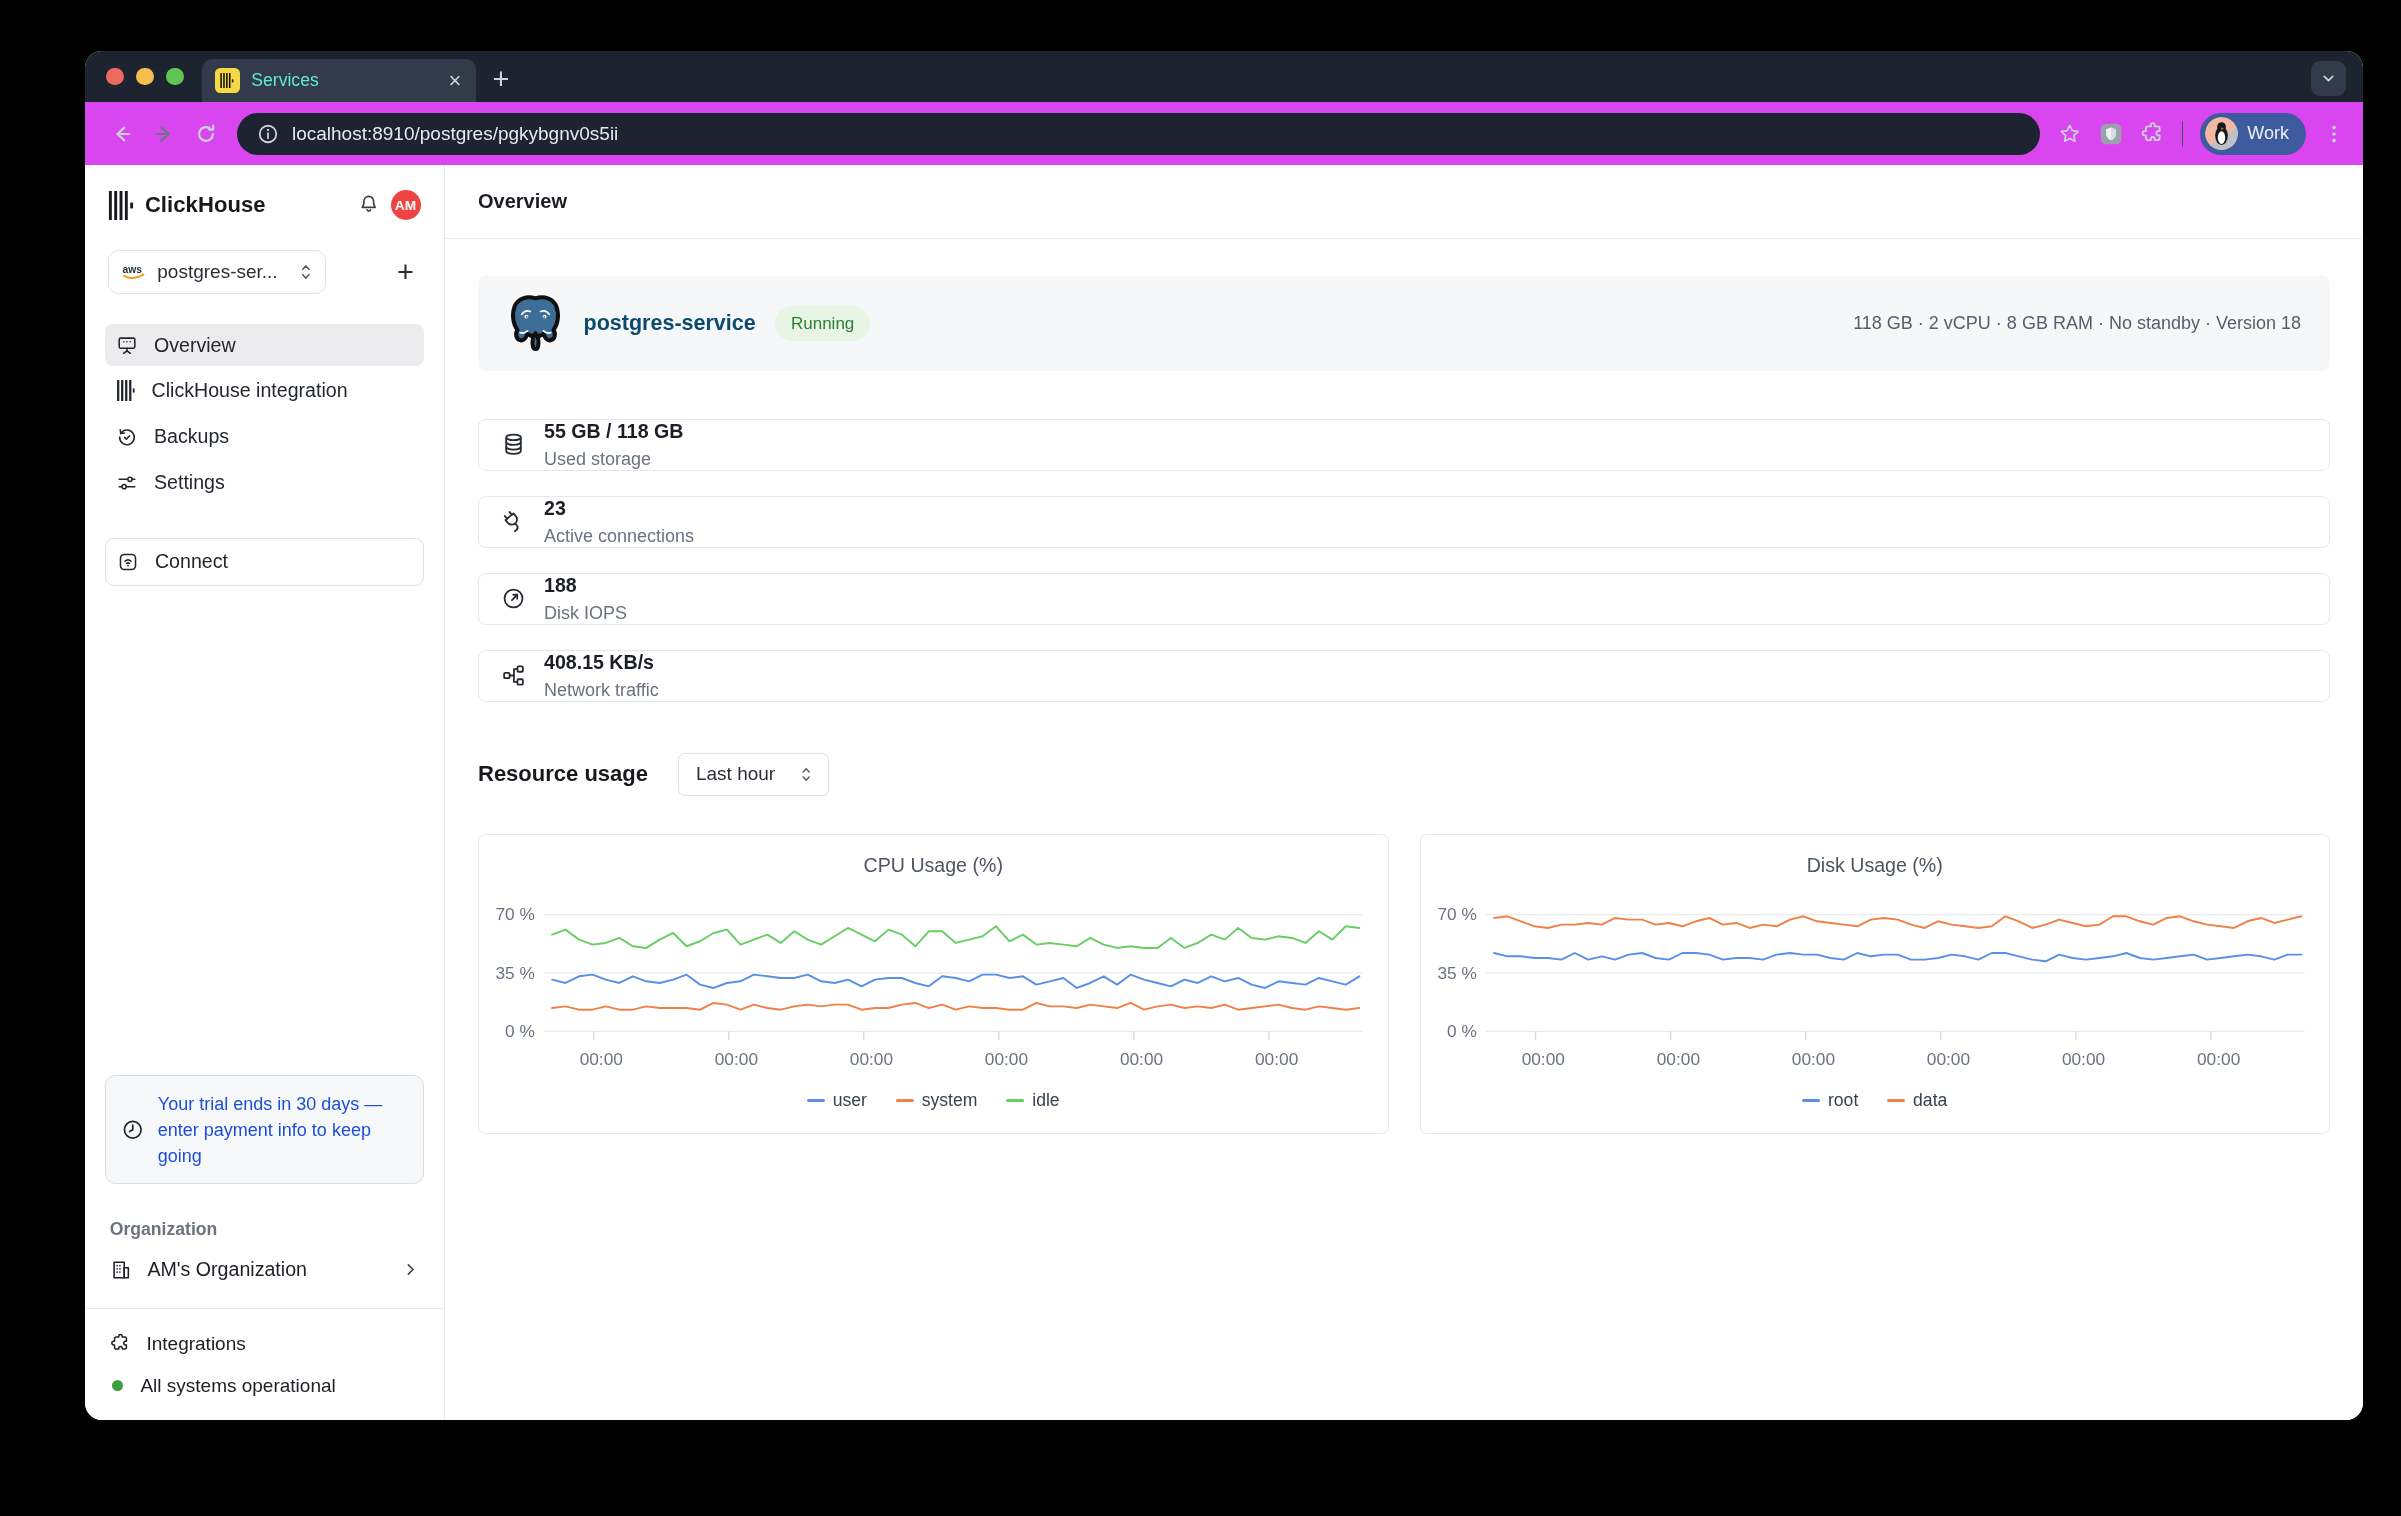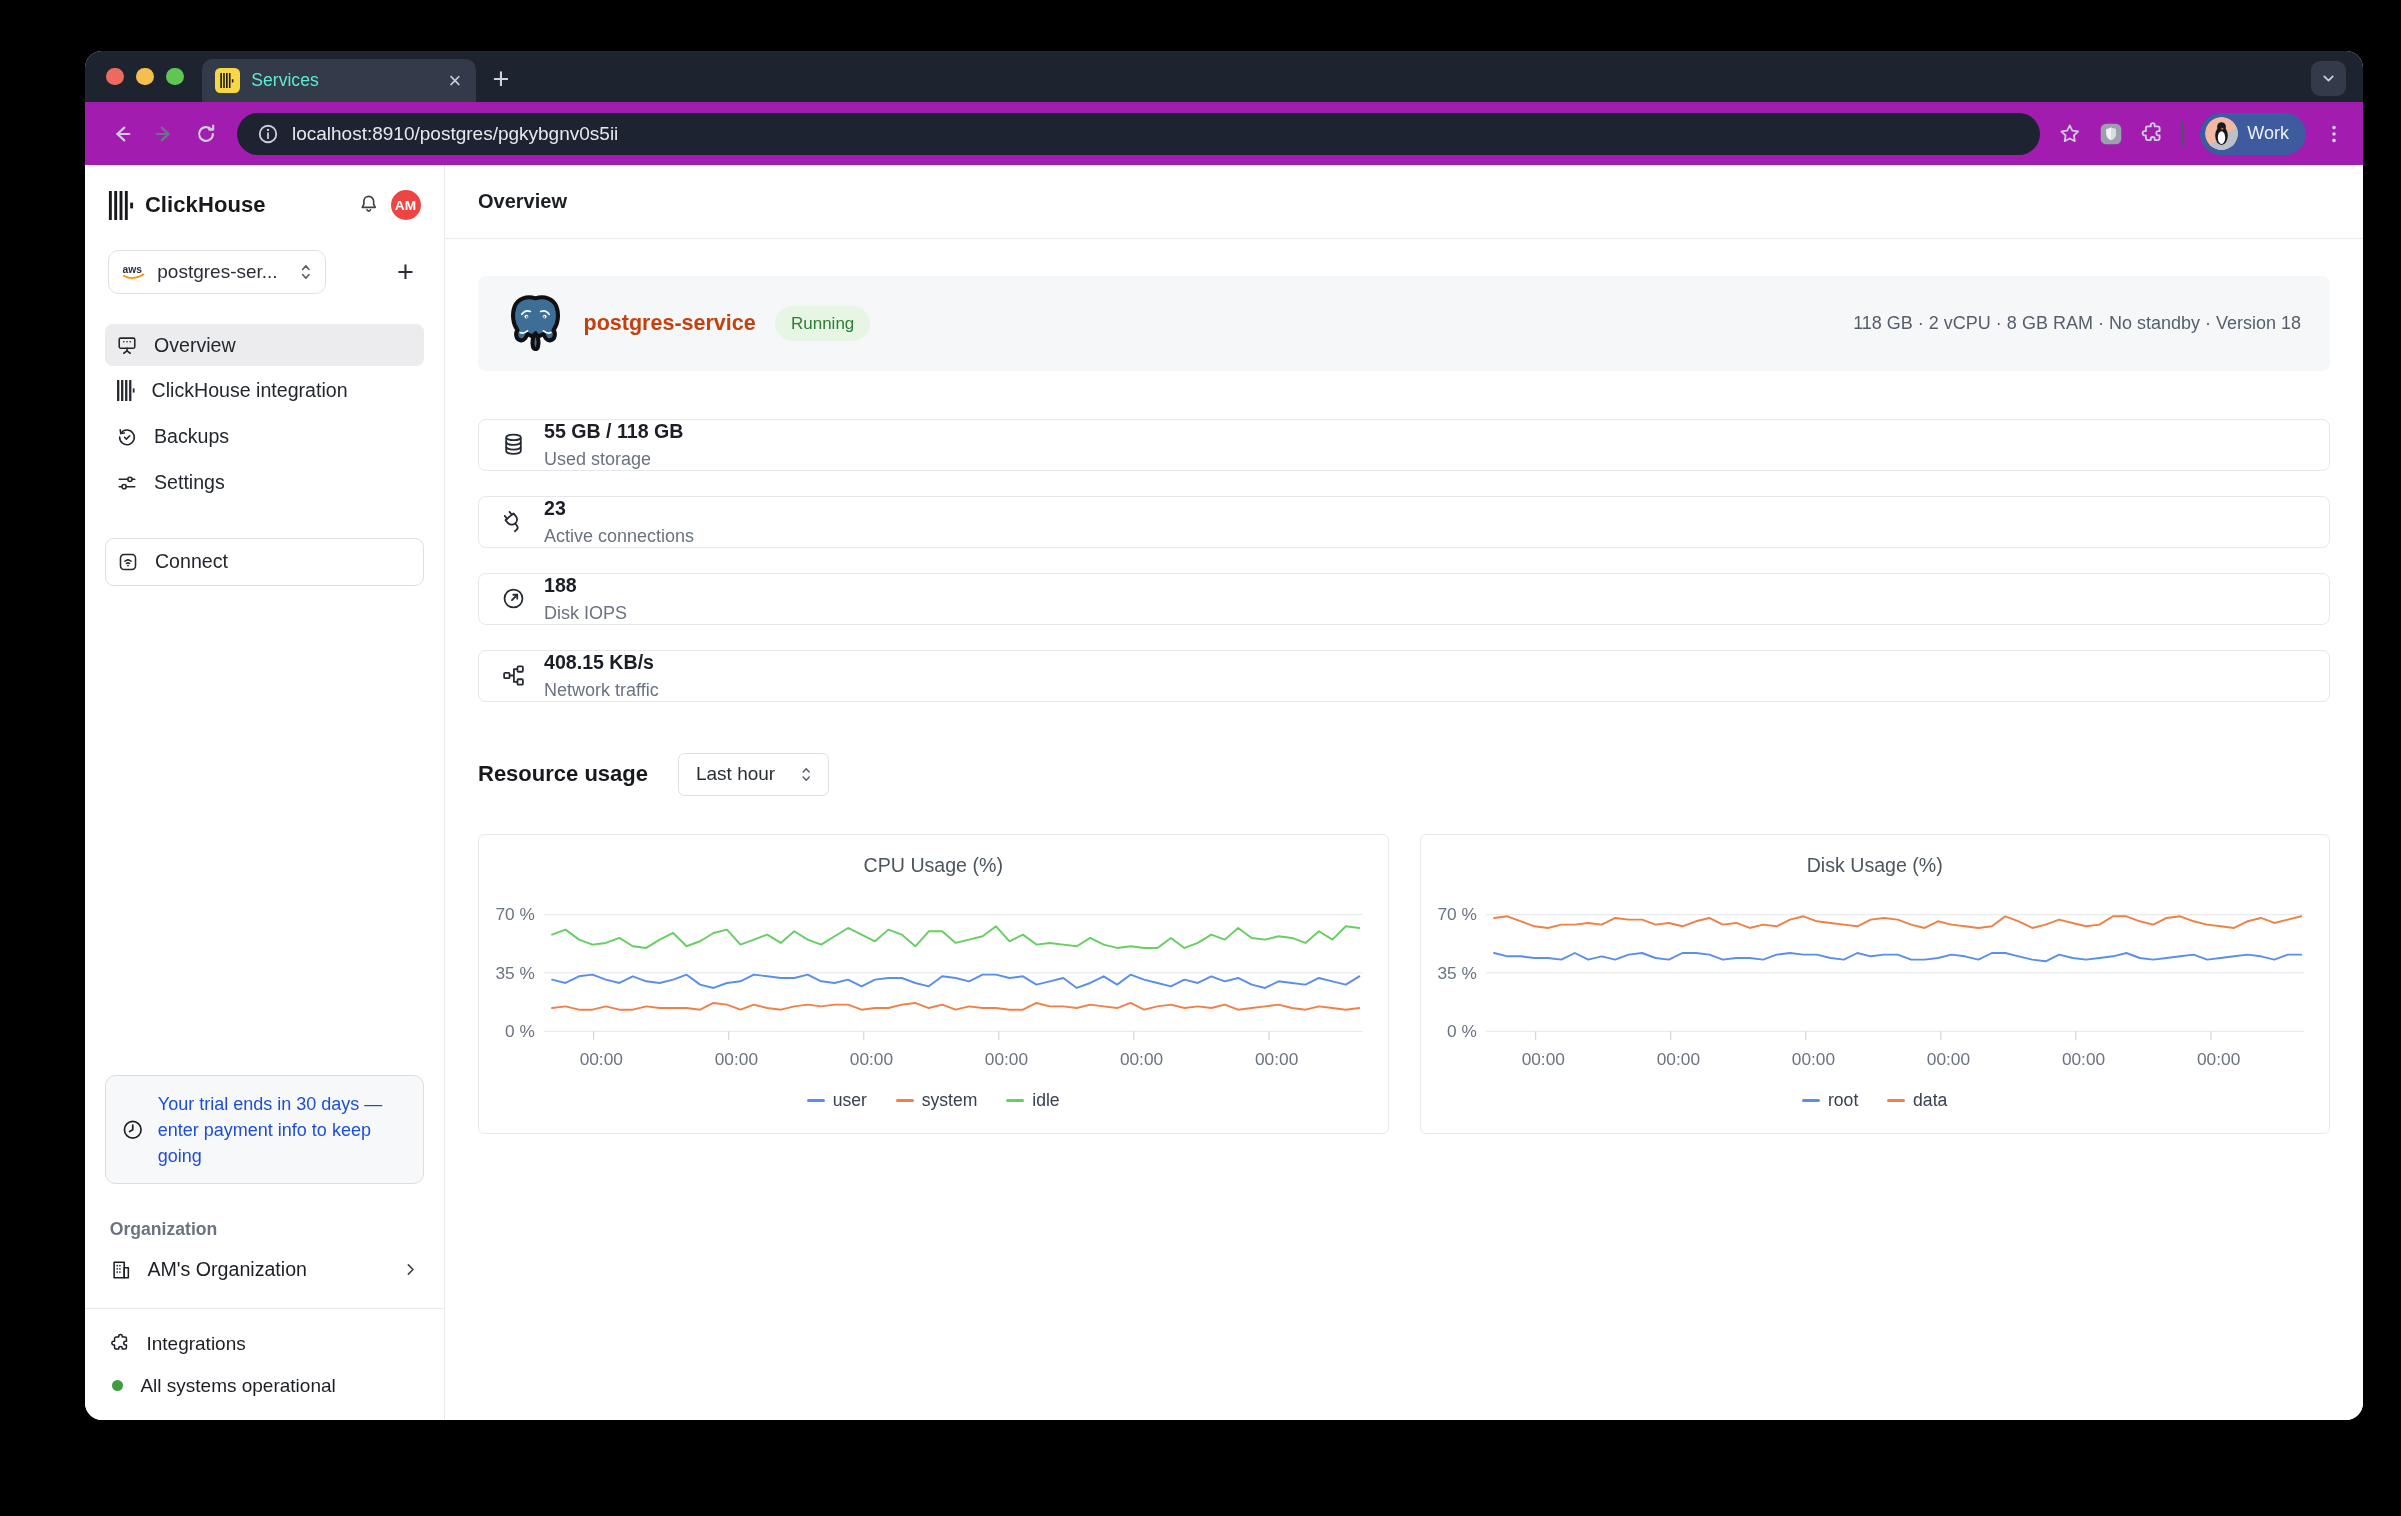--- a/index.html
+++ b/index.html
@@ -11,21 +11,21 @@
   .traffic { display:flex; gap:12.4px; align-items:center; height:51px; padding:0 18px 0 21px; }
   .tl { width:17.6px; height:17.6px; border-radius:50%; }
   .tl.red{background:#ec6a5e;} .tl.yellow{background:#f4bf4f;} .tl.green{background:#61c554;}
   .tab { width:274px; height:43px; background:#333a49; border-radius:10.4px 10.4px 0 0; display:flex; align-items:center; padding:0 11.7px 0 13px; gap:11.7px; }
   .favicon { width:25px; height:25px; border-radius:5.2px; background:#f6d845; display:flex; align-items:center; justify-content:center; flex:none; }
   .tab-title { color:#5eead4; font-size:17.6px; flex:1; white-space:nowrap; overflow:hidden; }
   .tab-close { color:#cdd2da; font-size:22px; line-height:1; cursor:default; padding:0 2.6px; }
   .newtab { color:#cdd2da; font-size:29px; font-weight:300; line-height:1; margin:0 0 7.8px 17px; }
   .tabmenu { position:absolute; right:17px; bottom:6.5px; width:35px; height:35px; border-radius:9px; background:#333a49; display:flex; align-items:center; justify-content:center; }
 
-  .toolbar { height:63px; background:#a21caf; display:flex; align-items:center; padding:8px 18px; gap:5.2px; flex:none; }
+  .toolbar { height:63px; background:#d946ef; display:flex; align-items:center; padding:8px 18px; gap:5.2px; flex:none; }
   .navbtn { width:37px; height:37px; display:flex; align-items:center; justify-content:center; flex:none; }
   .urlbar { flex:1; height:42px; margin:0 13px 0 7.8px; background:#1d2330; border-radius:21px; display:flex; align-items:center; padding:0 19.6px; gap:13px; min-width:0; }
   .url-text { color:#e6e9ee; font-size:19px; white-space:nowrap; overflow:hidden; }
   .tb-right { display:flex; align-items:center; gap:17px; flex:none; }
   .sep-v { width:1.3px; height:26px; background:#4a5260; border-radius:0.7px; }
   .profile-pill { height:42px; background:#3d5b9e; border-radius:21px; display:flex; align-items:center; gap:9px; padding:0 17px 0 5.2px; }
   .pavatar { width:33px; height:33px; border-radius:50%; overflow:hidden; flex:none; }
   .profile-label { color:#eef1f7; font-size:18px; }
 
   
@@ -61,21 +61,21 @@
   .status-row { margin-top:19.6px; display:flex; align-items:center; gap:17px; padding:0 7.8px; }
   .status-dot { width:11px; height:11px; border-radius:50%; background:#3f9e3f; flex:none; }
   .side-label { font-size:19px; color:#1c1f24; }
 
   .main { flex:1; min-width:0; display:flex; flex-direction:column; }
   .page-header { height:74px; border-bottom:1.3px solid #e9eaee; display:flex; align-items:center; padding:0 33px; flex:none; }
   .page-title { font-size:20px; font-weight:700; color:#1b1e23; }
   .content { padding:37px 33px 0; overflow:hidden; }
 
   .hero { background:#f6f7f9; border-radius:7.8px; height:95px; display:flex; align-items:center; padding:0 29px; }
-  .hero-name { font-size:21.5px; font-weight:700; color:#c2410c; margin-left:19.6px; }
+  .hero-name { font-size:21.5px; font-weight:700; color:#0c4a6e; margin-left:19.6px; }
   .badge { margin-left:19.6px; background:#e7f6e4; color:#2e7d36; border-radius:652px; padding:7.2px 15.7px; font-size:17px; }
   .hero-specs { margin-left:auto; color:#565e6b; font-size:18px; white-space:nowrap; }
 
   .stats { margin-top:48px; display:flex; gap:25px;flex-direction:column; }
   .stat-card { flex:1; border:1.3px solid #e5e7eb; border-radius:7.8px; height:93px; display:flex; align-items:center; gap:18px; padding:0 22px; background:#fff; }
   .stat-text { display:flex; flex-direction:column; gap:5.9px; min-width:0; }
   .stat-value { font-size:19.6px; font-weight:700; color:#1b1e24; white-space:nowrap; }
   .stat-label { font-size:18px; color:#6a7280; white-space:nowrap; }
 
   .ru-row { margin-top:51px; display:flex; align-items:center; gap:30px; }

